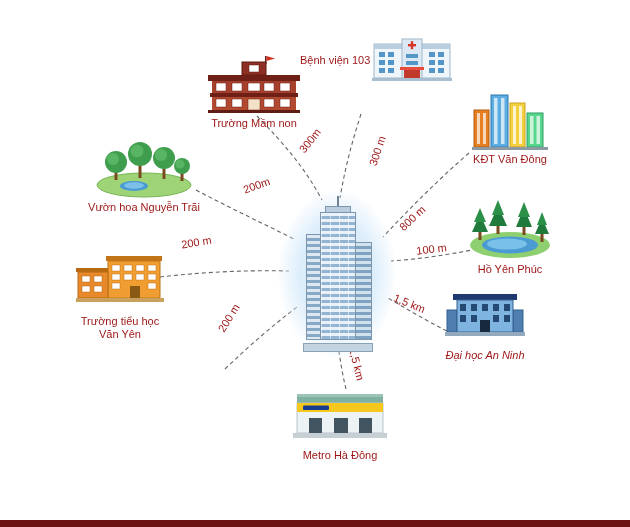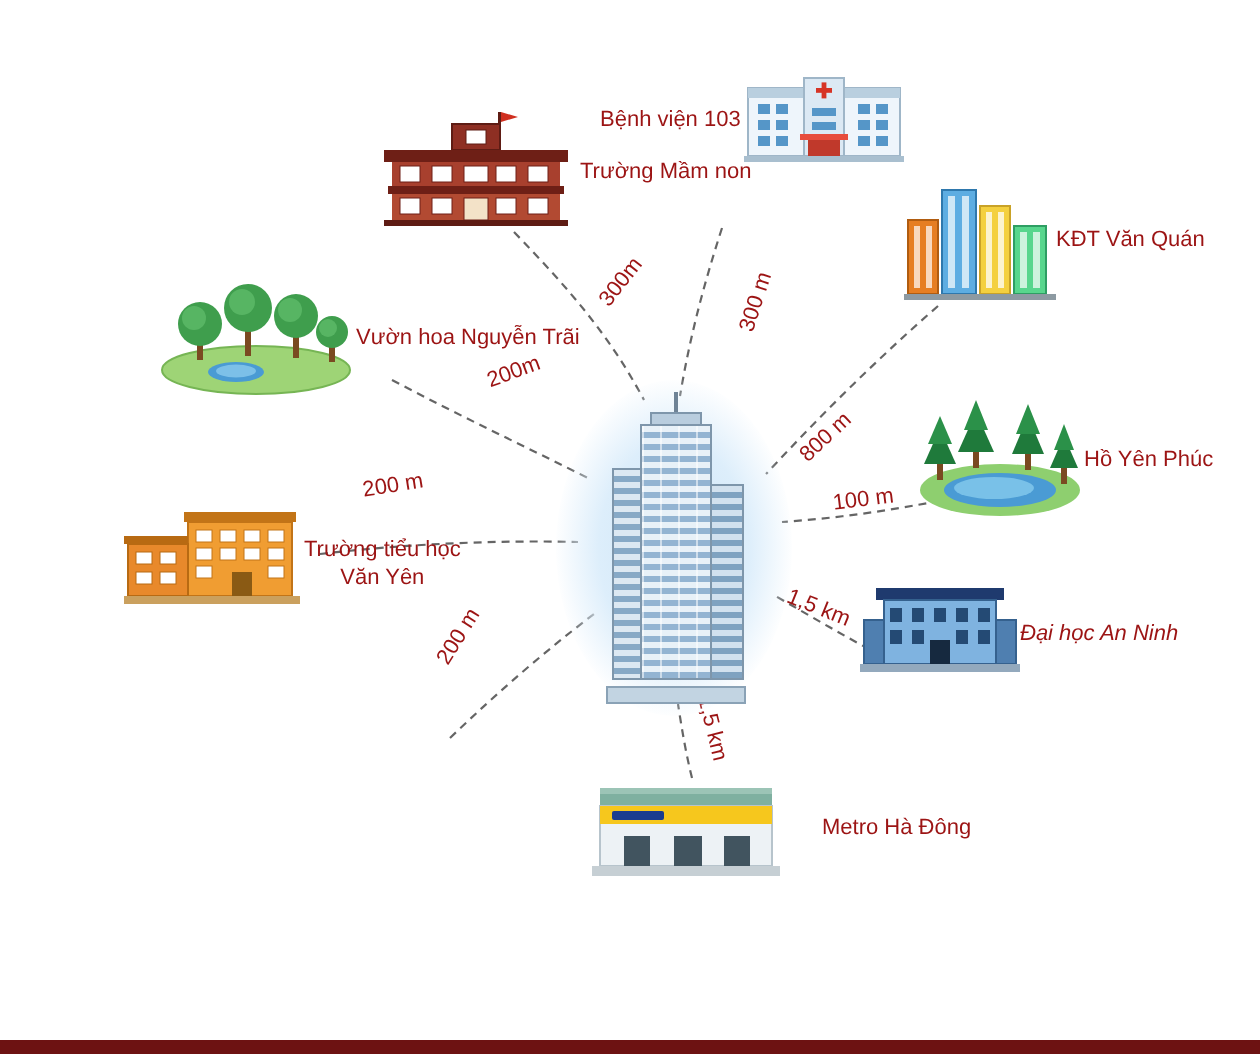--- a/index.html
+++ b/index.html
@@ -3,21 +3,21 @@
 <meta charset="utf-8">
 <style>
   html,body{margin:0;padding:0;background:#fff;}
   .canvas{
     position:relative;width:630px;height:527px;background:#ffffff;overflow:hidden;
     font-family:"Liberation Sans",sans-serif;
   }
   .links{position:absolute;left:0;top:0;width:630px;height:527px;pointer-events:none;}
   .links path{fill:none;stroke:#4a4a4a;stroke-width:1.1;stroke-dasharray:4 3;opacity:.85;}
   .links text{font-family:"Liberation Sans",sans-serif;font-size:11px;fill:#9c1414;text-anchor:middle;}
-  .node{position:absolute;display:flex;align-items:center;}
+  .node{position:absolute;display:flex;flex-direction:column;align-items:center;}
   .node .label{
     color:#9c1414;font-size:11px;line-height:1.22;text-align:center;margin-top:3px;white-space:nowrap;
   }
   .node.label-top .label{margin-top:0;margin-bottom:3px;}
   .node.label-top{flex-direction:row;}
   .icon{display:block;line-height:0;}
   
   .center-glow{
     position:absolute;left:278px;top:190px;width:118px;height:168px;border-radius:50%;
     background:radial-gradient(ellipse at center,#cde4f6 0%,#ddeefb 45%,rgba(255,255,255,0) 72%);
@@ -153,21 +153,21 @@
         <rect x="38" y="15" width="15" height="44" fill="#f4d03f" stroke="#c9a227"></rect>
         <rect x="41" y="18" width="3" height="38" fill="#ffffff" opacity="0.75"></rect>
         <rect x="47" y="18" width="3" height="38" fill="#ffffff" opacity="0.75"></rect>
         <rect x="55" y="25" width="16" height="34" fill="#58d68d" stroke="#2e9e63"></rect>
         <rect x="58" y="28" width="3.5" height="28" fill="#ffffff" opacity="0.7"></rect>
         <rect x="64.5" y="28" width="3.5" height="28" fill="#ffffff" opacity="0.7"></rect>
         <rect x="0" y="59" width="76" height="3" fill="#8d9aa2"></rect>
       </svg>
     </span>
     <div class="label">
-      <div>KĐT Văn Quán</div>
+      <div>KĐT Văn Đông</div>
     </div>
   </div>
 
   <div class="node" style="left:458px;top:198px;width:104px;">
     <span class="icon">
       <svg viewBox="0 0 84 62" width="84" height="62">
         <ellipse cx="42" cy="47" rx="40" ry="13" fill="#8ecf6f"></ellipse>
         <ellipse cx="42" cy="47" rx="28" ry="8.5" fill="#4a9bd4"></ellipse>
         <ellipse cx="39" cy="46" rx="20" ry="5.5" fill="#79c1e8"></ellipse>
         <g transform="translate(12,38)">
@@ -215,21 +215,21 @@
         <rect x="59" y="29" width="6" height="7" fill="#244a74"></rect>
         <rect x="35" y="34" width="10" height="12" fill="#16293f"></rect>
         <rect x="0" y="46" width="80" height="4" fill="#93a9bd"></rect>
       </svg>
     </span>
     <div class="label">
       <div>Đại học An Ninh</div>
     </div>
   </div>
 
-  <div class="node" style="left:296px;top:380px;width:120px;gap:21px;">
+  <div class="node" style="left:280px;top:380px;width:120px;">
     <span class="icon">
       <svg viewBox="0 0 94 66" width="94" height="66">
         <rect x="4" y="14" width="86" height="9" fill="#7fb0a0"></rect>
         <rect x="4" y="14" width="86" height="3" fill="#9cc4b6"></rect>
         <rect x="4" y="23" width="86" height="30" fill="#edf2f5" stroke="#b7c4cc"></rect>
         <rect x="4" y="23" width="86" height="9" fill="#f6c71d"></rect>
         <rect x="10" y="25.5" width="26" height="4.5" rx="1" fill="#1a3c8f"></rect>
         <rect x="16" y="38" width="13" height="15" fill="#41545f"></rect>
         <rect x="41" y="38" width="14" height="15" fill="#41545f"></rect>
         <rect x="66" y="38" width="13" height="15" fill="#41545f"></rect>

